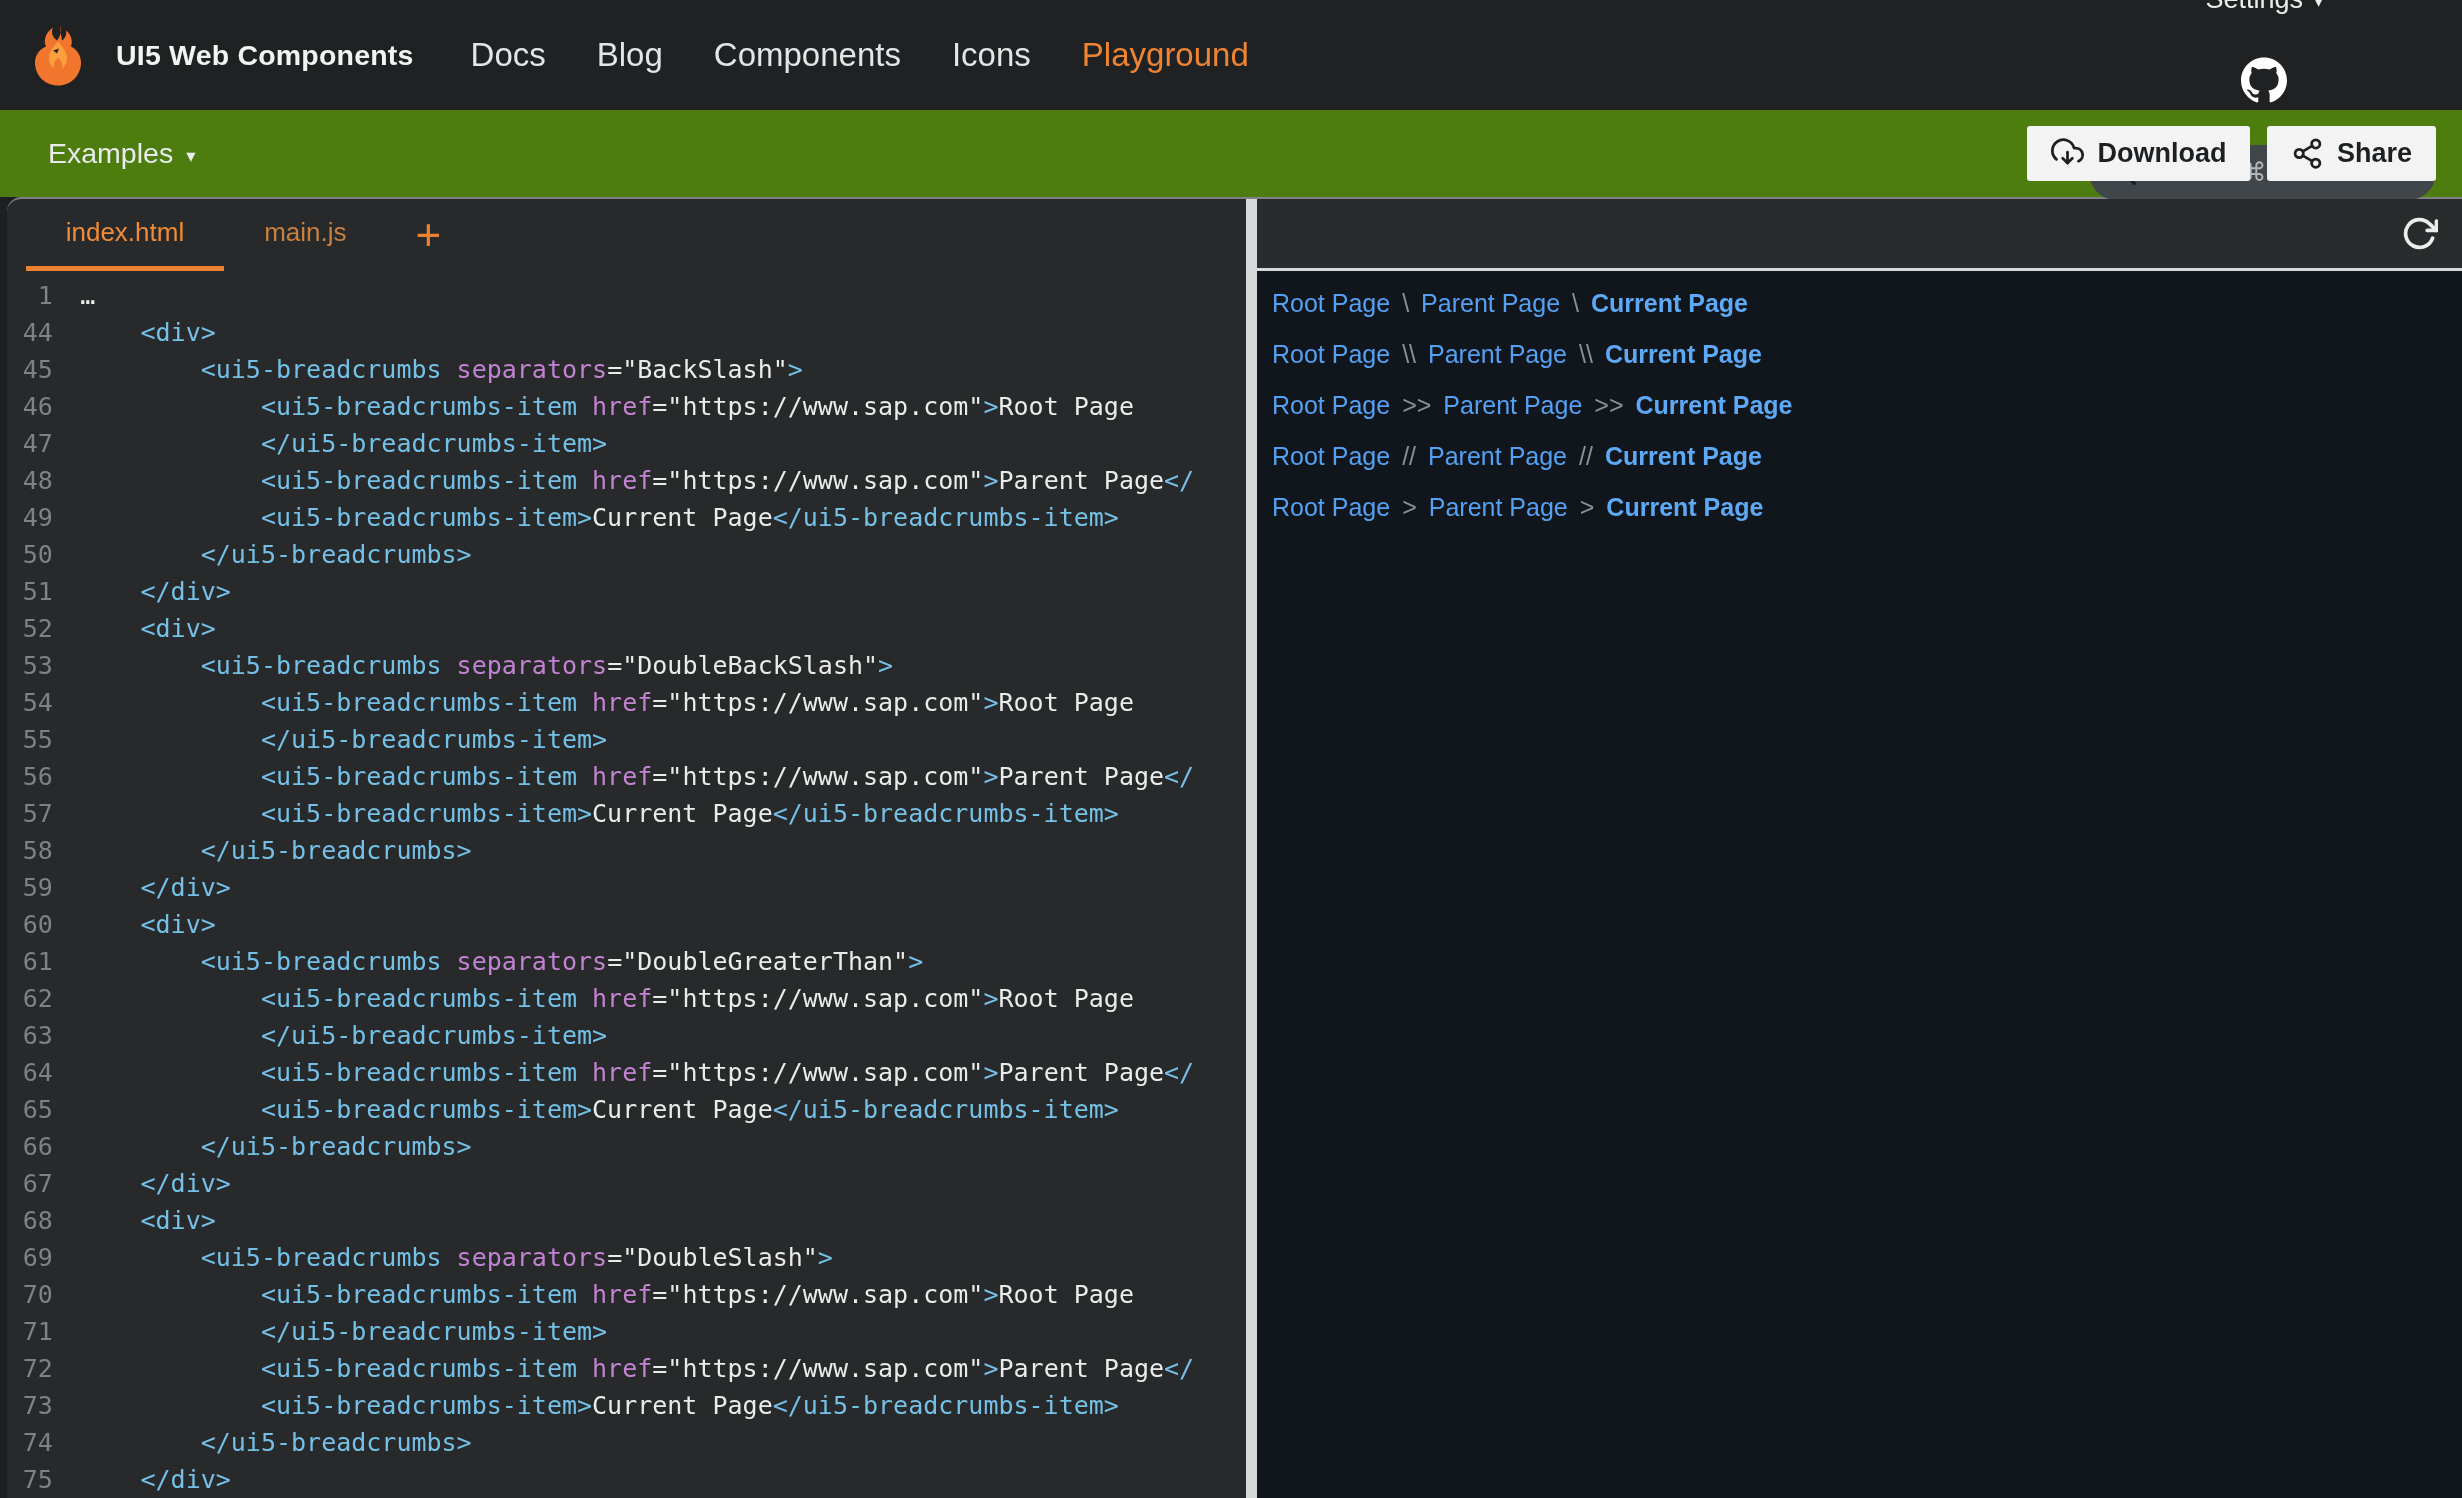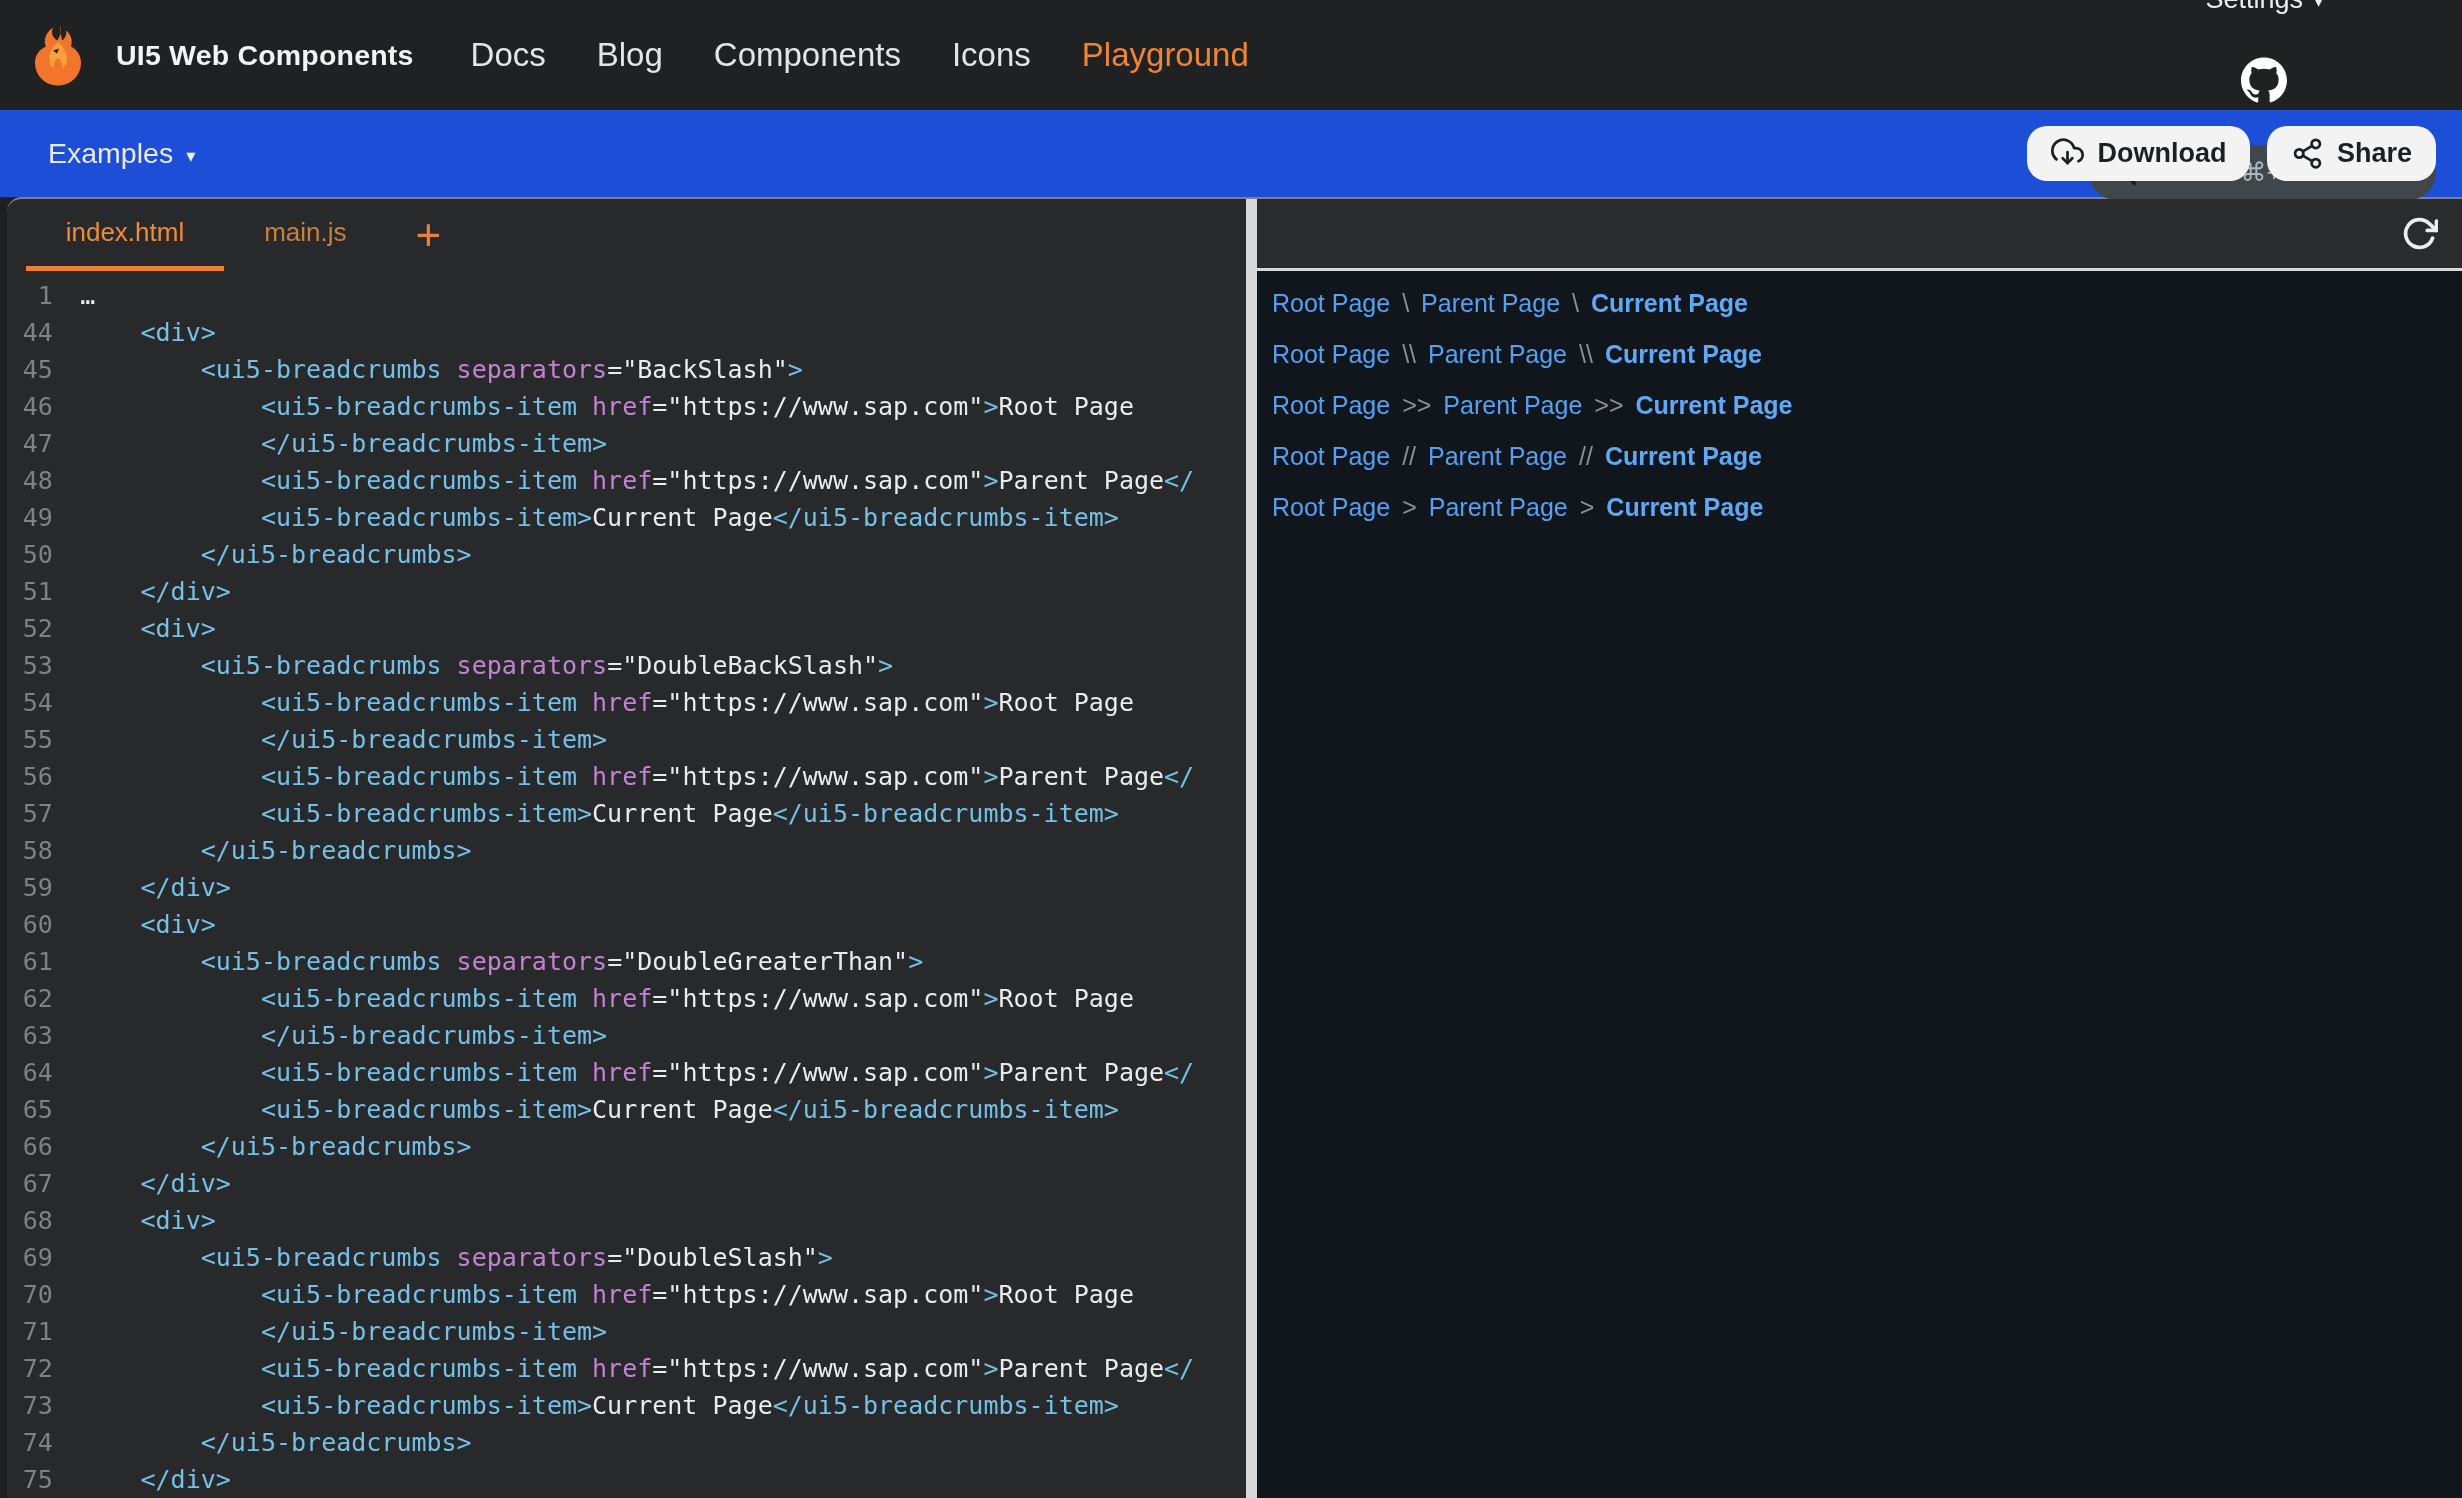--- a/index.html
+++ b/index.html
@@ -19,25 +19,25 @@
   .caret { font-size:18.4px; color:#eceeee; transform:translateY(1.8px); }
   .gh { width:46px; height:46px; display:block; cursor:pointer; }
   .search-pill { width:347px; height:55px; background:#41464b; border-radius:27.5px;
     display:flex; align-items:center; gap:13px; padding:0 20px; margin-left:-3.7px; }
   .search-pill svg { width:29px; height:29px; flex:0 0 auto; }
   .search-pill input { background:transparent; border:none; outline:none; width:100%;
     color:#d6dadd; font-size:26px; font-family:"Liberation Sans", sans-serif; }
   .search-pill input::placeholder { color:#b2b7bb; }
 
   
-  .toolbar { height:87px; display:flex; align-items:center; padding:0 26px; background:#1d4ed8; }
+  .toolbar { height:87px; display:flex; align-items:center; padding:0 26px; background:#4d7c0f; }
   .examples { display:flex; align-items:center; gap:13px; color:#e9ebec; font-size:28.5px; font-weight:500; cursor:pointer; padding-left:22px; }
   .toolbar-actions { margin-left:auto; display:flex; align-items:center; gap:16.5px; }
   .btn { height:55px; display:flex; align-items:center; gap:13px; background:#f3f3f3; color:#1d2022;
-    border:none; border-radius:20px; padding:0 24px; font-size:27px; font-weight:700;
+    border:none; border-radius:3px; padding:0 24px; font-size:27px; font-weight:700;
     font-family:"Liberation Sans", sans-serif; cursor:pointer; }
   .btn svg { width:33px; height:33px; stroke:#1d2022; fill:none; stroke-width:2; stroke-linecap:round; stroke-linejoin:round; }
 
   
   .playground { margin-left:7.3px; height:1301px; display:flex; background:#27292a;
     border-top:2.8px solid #7d8287; border-radius:14.7px 0 0 0; overflow:hidden; }
 
   
   .editor-pane { width:1239px; flex:0 0 auto; display:flex; flex-direction:column; overflow:hidden; }
   .tabs-row { height:72px; display:flex; align-items:stretch; padding-left:18.4px; }

